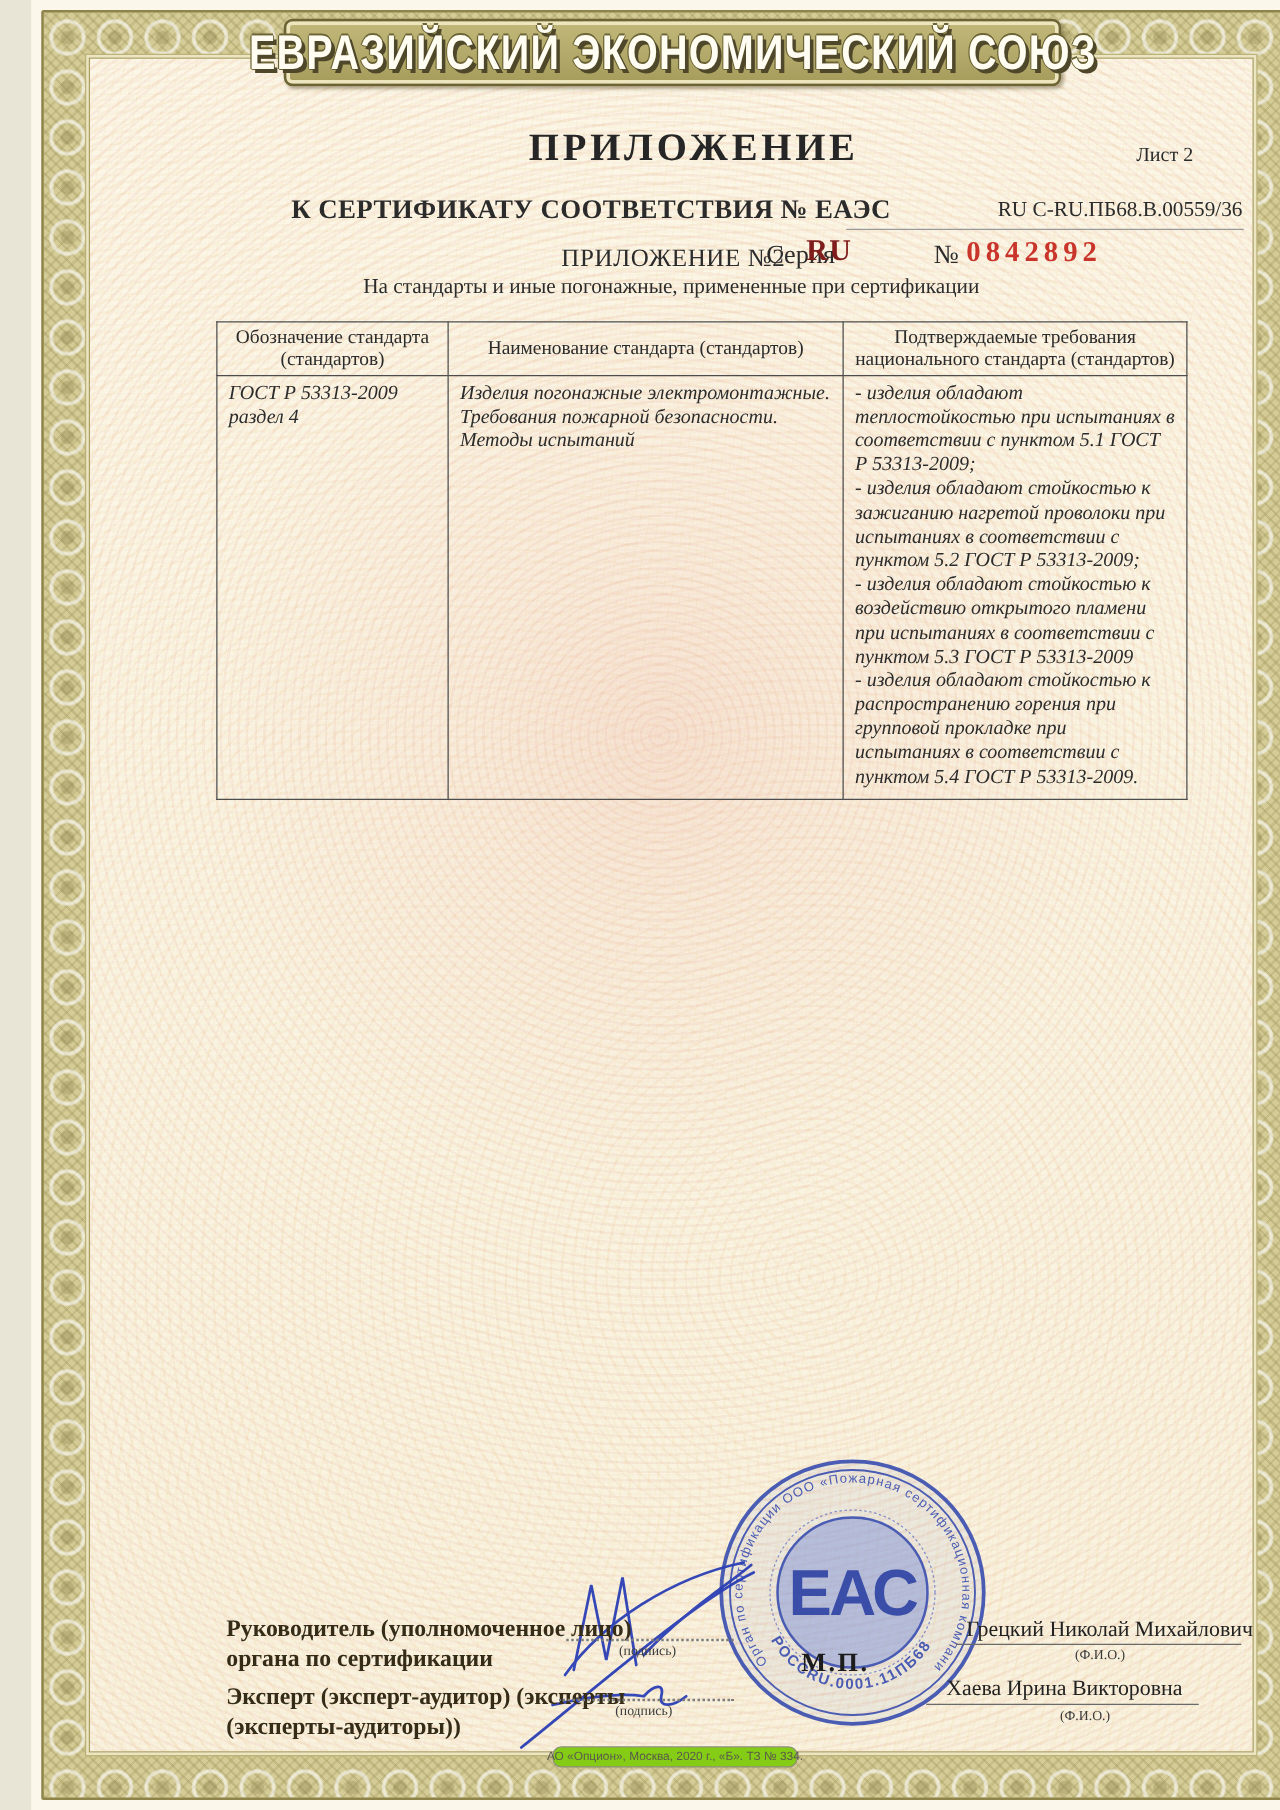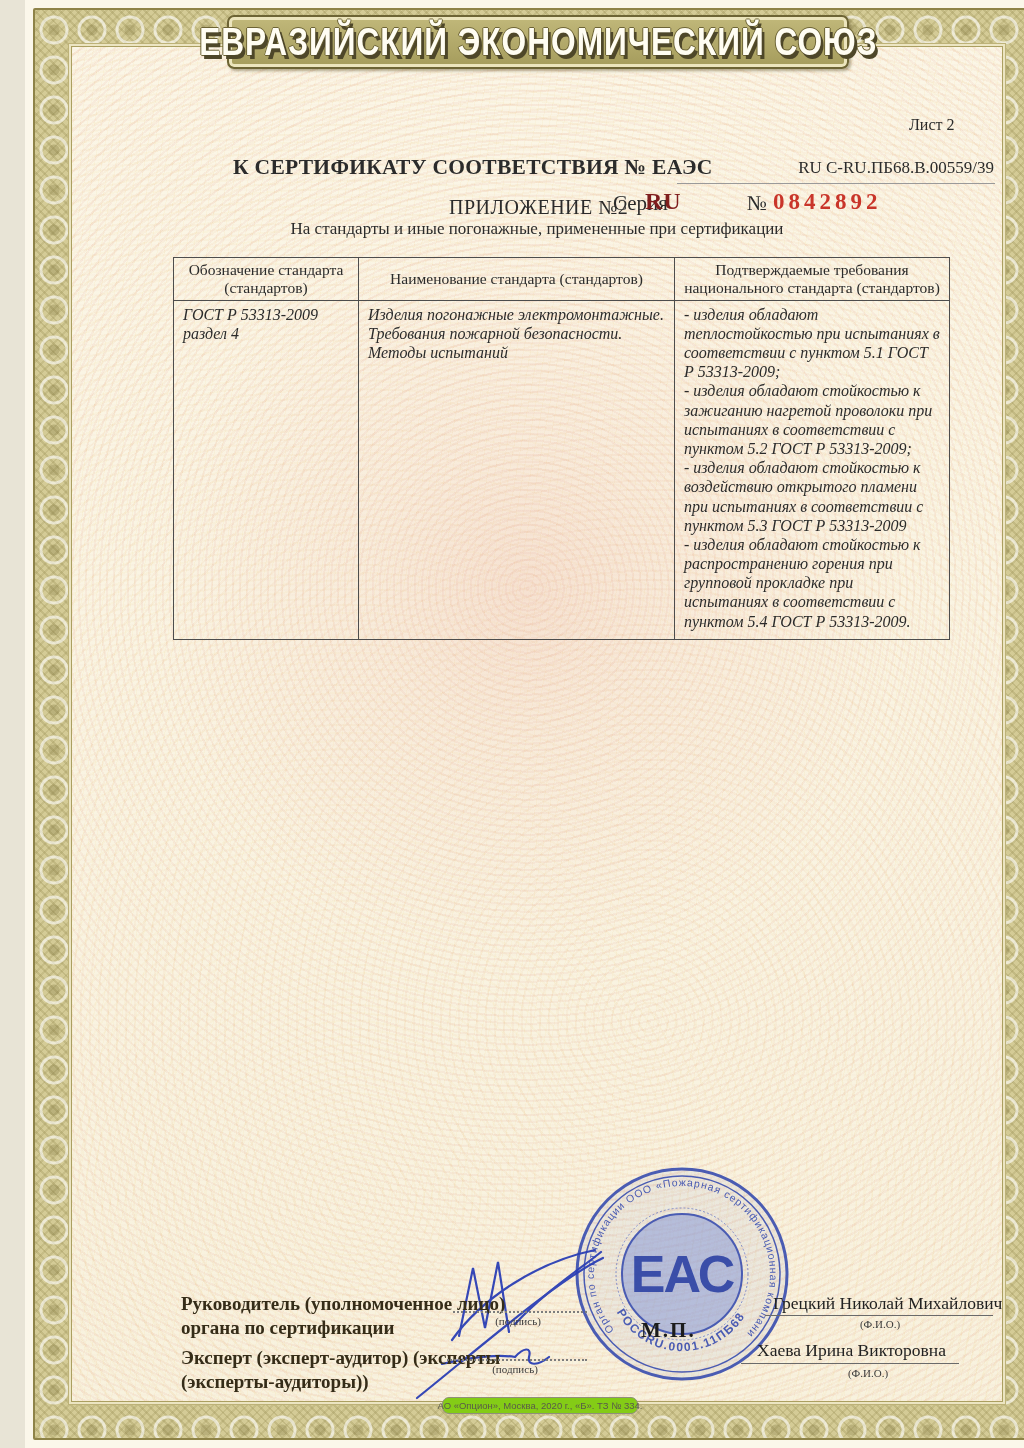--- a/index.html
+++ b/index.html
@@ -75,25 +75,26 @@
 
 <div class="page">
 
   <div class="band-frame"></div>
   <div class="page-inner"></div>
 
   <div class="banner">
     <span>ЕВРАЗИЙСКИЙ ЭКОНОМИЧЕСКИЙ СОЮЗ</span>
   </div>
 
+  <div class="doc-title">ПРИЛОЖЕНИЕ</div>
   <div class="sheet">Лист 2</div>
 
   <div class="subtitle">К СЕРТИФИКАТУ СООТВЕТСТВИЯ № ЕАЭС</div>
   <div class="cert-line"></div>
-  <div class="cert-no">RU С-RU.ПБ68.В.00559/39</div>
+  <div class="cert-no">RU С-RU.ПБ68.В.00559/36</div>
 
   <div class="appx">ПРИЛОЖЕНИЕ №2</div>
   <div class="series-lbl">Серия</div>
   <div class="series-val">RU</div>
   <div class="num-sign">№</div>
   <div class="blank-num">0842892</div>
 
   <div class="descr">На стандарты и иные погонажные, примененные при сертификации</div>
 
   <table class="std-table">

